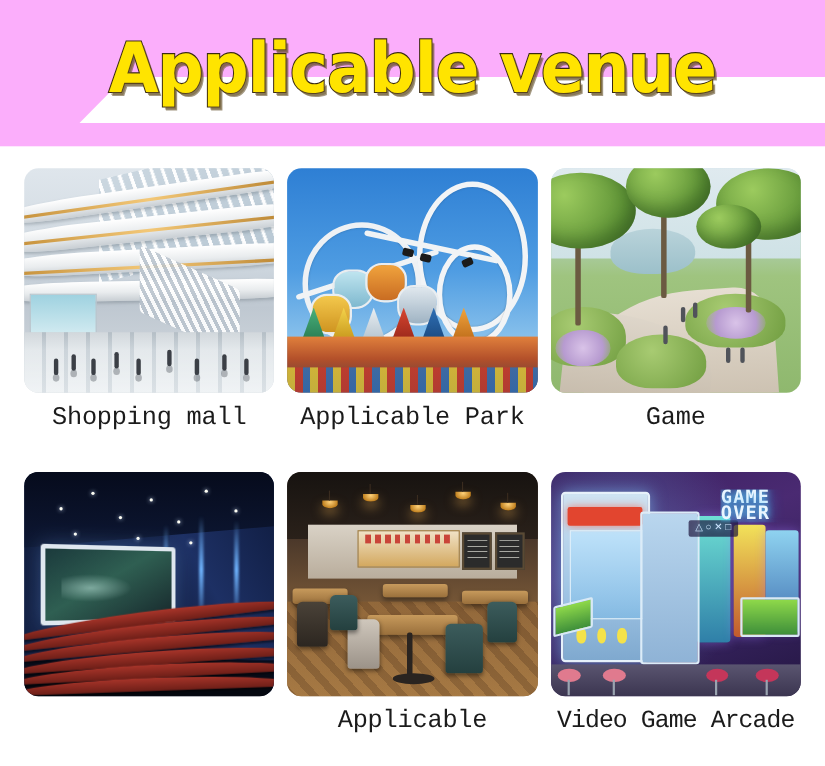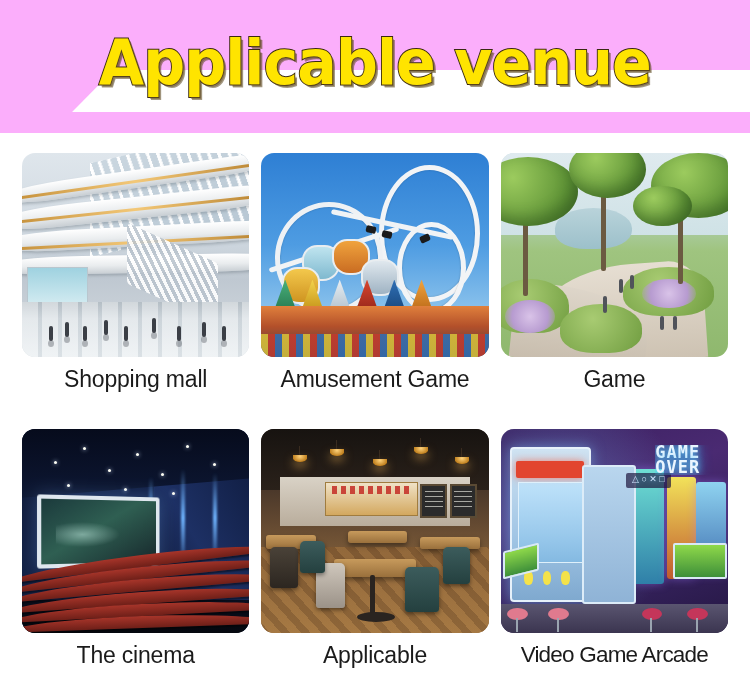--- a/index.html
+++ b/index.html
@@ -65,20 +65,21 @@
     position:relative;
     background:#ddd;
   }
   .caption{
     margin-top:7px;
     font-size:23px;
     color:#1b1b1b;
     line-height:30px;
     white-space:nowrap;
     letter-spacing:-0.2px;
+    font-family:Liberation Mono, monospace;
   }
   .caption.tight{letter-spacing:-0.8px;font-size:22.5px;text-align:right;}
 
   
   .mall{background:linear-gradient(180deg,#dfe6ec 0%,#cfd8e0 42%,#bfc8d1 62%,#d7dde2 100%);}
   .mall .glassroof{
     position:absolute;left:30%;top:-6%;width:85%;height:46%;
     background:
       repeating-linear-gradient(72deg,rgba(255,255,255,.95) 0 3px,rgba(168,186,200,.5) 3px 9px),
       linear-gradient(160deg,#eef4f8,#c7d4de);
@@ -401,21 +402,21 @@
       <div class="gond" style="left:9%;top:56%;background:linear-gradient(180deg,#f3c84c,#cf9421)"></div>
       <div class="gond" style="left:44%;top:52%;background:linear-gradient(180deg,#e0e8ee,#9fb3c3)"></div>
       <div class="spike" style="left:6%;background:linear-gradient(180deg,#49b07a,#2b7f55)"></div>
       <div class="spike" style="left:18%;background:linear-gradient(180deg,#f3d24a,#c99a1e)"></div>
       <div class="spike" style="left:30%;background:linear-gradient(180deg,#e9eef2,#b7c6d1)"></div>
       <div class="spike" style="left:42%;background:linear-gradient(180deg,#d8452f,#9d2a1c)"></div>
       <div class="spike" style="left:54%;background:linear-gradient(180deg,#2f6fb5,#1b4c83)"></div>
       <div class="spike" style="left:66%;background:linear-gradient(180deg,#f0a33d,#c1701c)"></div>
       <div class="base"></div>
     </div>
-    <div class="caption">Amusement Game</div>
+    <div class="caption">Applicable Park</div>
   </div>
 
   <div class="card">
     <div class="photo park">
       <div class="sky"></div>
       <div class="lake"></div>
       <div class="path"></div>
       <div class="path2"></div>
       <div class="shrub" style="left:-4%;top:62%;width:34%;height:26%"></div>
       <div class="shrub" style="left:54%;top:56%;width:40%;height:24%"></div>
@@ -458,21 +459,20 @@
       <div class="glowstrip" style="left:84%;top:22%;height:44%"></div>
       <div class="screen"></div>
       <div class="floor"></div>
       <div class="seatrow" style="top:62%;transform:rotate(-7deg)"></div>
       <div class="seatrow" style="top:68%;transform:rotate(-6deg)"></div>
       <div class="seatrow" style="top:74%;transform:rotate(-5deg)"></div>
       <div class="seatrow" style="top:80%;transform:rotate(-4deg)"></div>
       <div class="seatrow" style="top:86%;transform:rotate(-3deg)"></div>
       <div class="seatrow" style="top:92%;transform:rotate(-2deg)"></div>
     </div>
-    <div class="caption">The cinema</div>
   </div>
 
   <div class="card">
     <div class="photo resto">
       <div class="ceiling"></div>
       <div class="backwall"></div>
       <div class="counter"></div>
       <div class="sign"></div>
       <div class="board" style="left:70%"></div>
       <div class="board" style="left:83%"></div>

